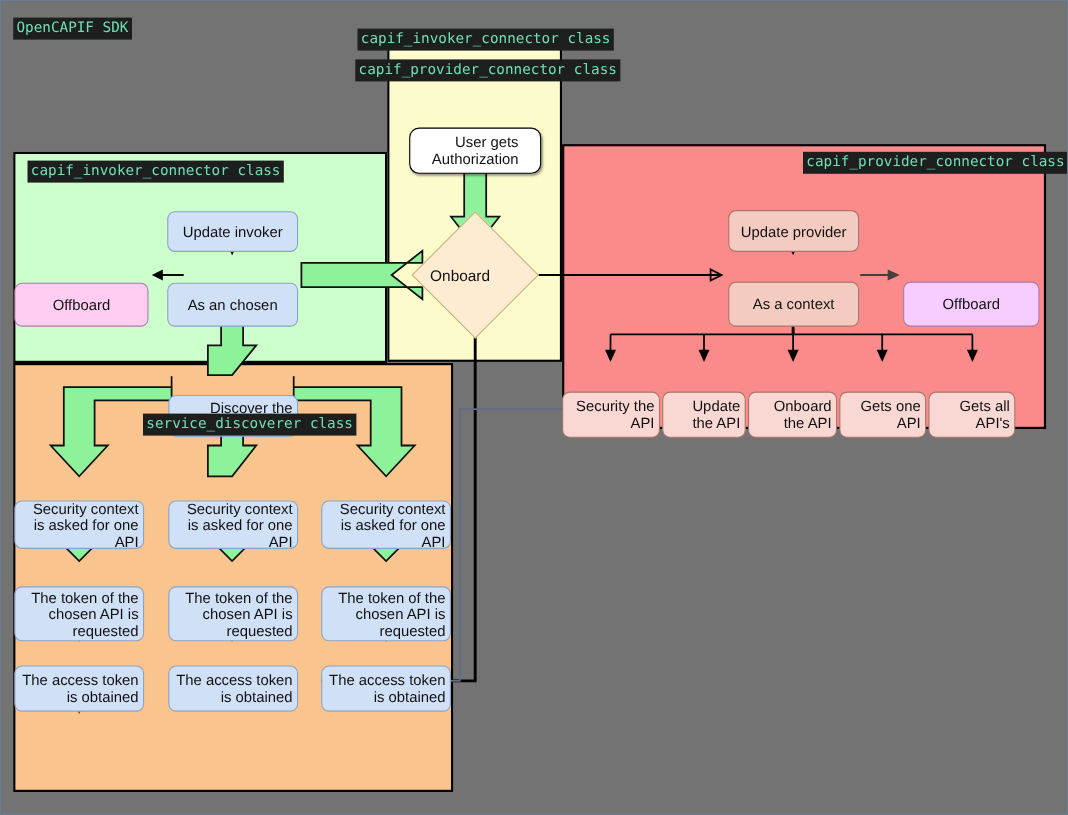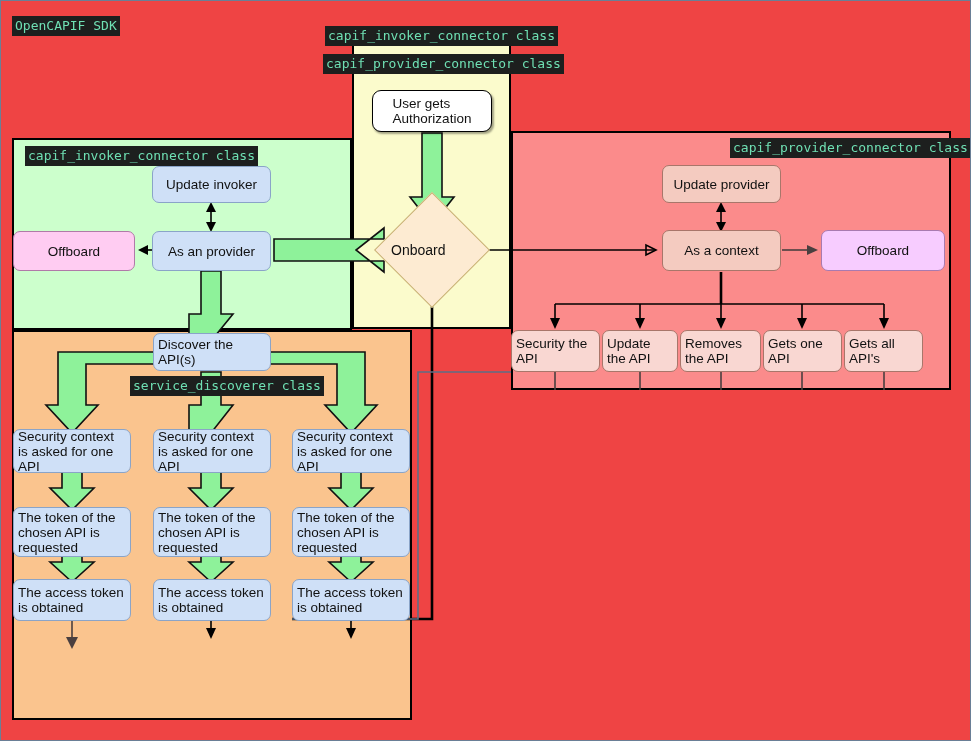--- a/index.html
+++ b/index.html
@@ -1,32 +1,33 @@
 <!DOCTYPE html>
 <html><head>
 <meta charset="utf-8">
 <style>
   html,body{margin:0;padding:0;background:#ffffff;}
   body{font-family:"Liberation Sans",sans-serif;}
   #canvas{
     position:relative;width:971px;height:741px;overflow:hidden;
-    background:#ef4444;border:1px solid #6a7f96;box-sizing:border-box;
+    background:#737373;border:1px solid #6a7f96;box-sizing:border-box;
   }
   .region{position:absolute;box-sizing:border-box;border:2px solid #000;}
   .tag{
     position:absolute;background:#1d1f1e;color:#6fe0b4;
     font-family:"DejaVu Sans Mono","Liberation Mono",monospace;
     font-size:13px;line-height:18px;padding:1px 3px;white-space:nowrap;
     letter-spacing:0px;
   }
   .node{
     position:absolute;box-sizing:border-box;display:flex;
-    align-items:center;justify-content:center;text-align:left;
+    align-items:center;justify-content:center;text-align:right;
     font-size:13.5px;color:#111;line-height:15px;padding:12px 4px;
     border-radius:7px;
+    margin-top:26px;
   }
   .n-blue{background:#cfe0f7;border:1.3px solid #8aa4c8;}
   .n-pink{background:#ffccf2;border:1.3px solid #b07aa8;}
   .n-pink2{background:#f7ccff;border:1.3px solid #a87ab0;}
   .n-peach{background:#f4cbc0;border:1.3px solid #a8766a;}
   .n-peach-l{background:#f9d7d2;border:1.3px solid #a8766a;}
   .n-white{background:#ffffff;border:1.6px solid #000;border-radius:9px;
            box-shadow:1.5px 2px 2px rgba(0,0,0,.35);}
   .diamond{
     position:absolute;display:flex;align-items:center;
@@ -149,21 +150,21 @@
   <div class="diamond" style="left:390px;top:208px;width:82px;height:82px;">
     <div class="dshape"></div>
     <span>Onboard</span>
   </div>
 
   <div class="node n-blue" style="left:151px;top:165px;width:119px;height:37px;">
     <span>Update invoker</span>
   </div>
 
   <div class="node n-blue" style="left:151px;top:230px;width:119px;height:40px;">
-    <span>As an provider</span>
+    <span>As an chosen</span>
   </div>
 
   <div class="node n-pink" style="left:12px;top:230px;width:122px;height:40px;">
     <span>Offboard</span>
   </div>
 
   <div class="node n-blue" style="left:152px;top:332px;width:118px;height:38px;z-index:5;">
     <span>Discover the API(s)</span>
   </div>
 
@@ -179,21 +180,21 @@
     <span>Offboard</span>
   </div>
 
   <div class="node n-peach-l" style="left:510px;top:329px;width:89px;height:42px;">
     <span>Security the API</span>
   </div>
   <div class="node n-peach-l" style="left:601px;top:329px;width:76px;height:42px;">
     <span>Update the API</span>
   </div>
   <div class="node n-peach-l" style="left:679px;top:329px;width:81px;height:42px;">
-    <span>Removes the API</span>
+    <span>Onboard the API</span>
   </div>
   <div class="node n-peach-l" style="left:762px;top:329px;width:79px;height:42px;">
     <span>Gets one API</span>
   </div>
   <div class="node n-peach-l" style="left:843px;top:329px;width:79px;height:42px;">
     <span>Gets all API's</span>
   </div>
 
   <div class="node n-blue" style="left:12px;top:428px;width:118px;height:44px;">
     <span>Security context is asked for one API</span>

